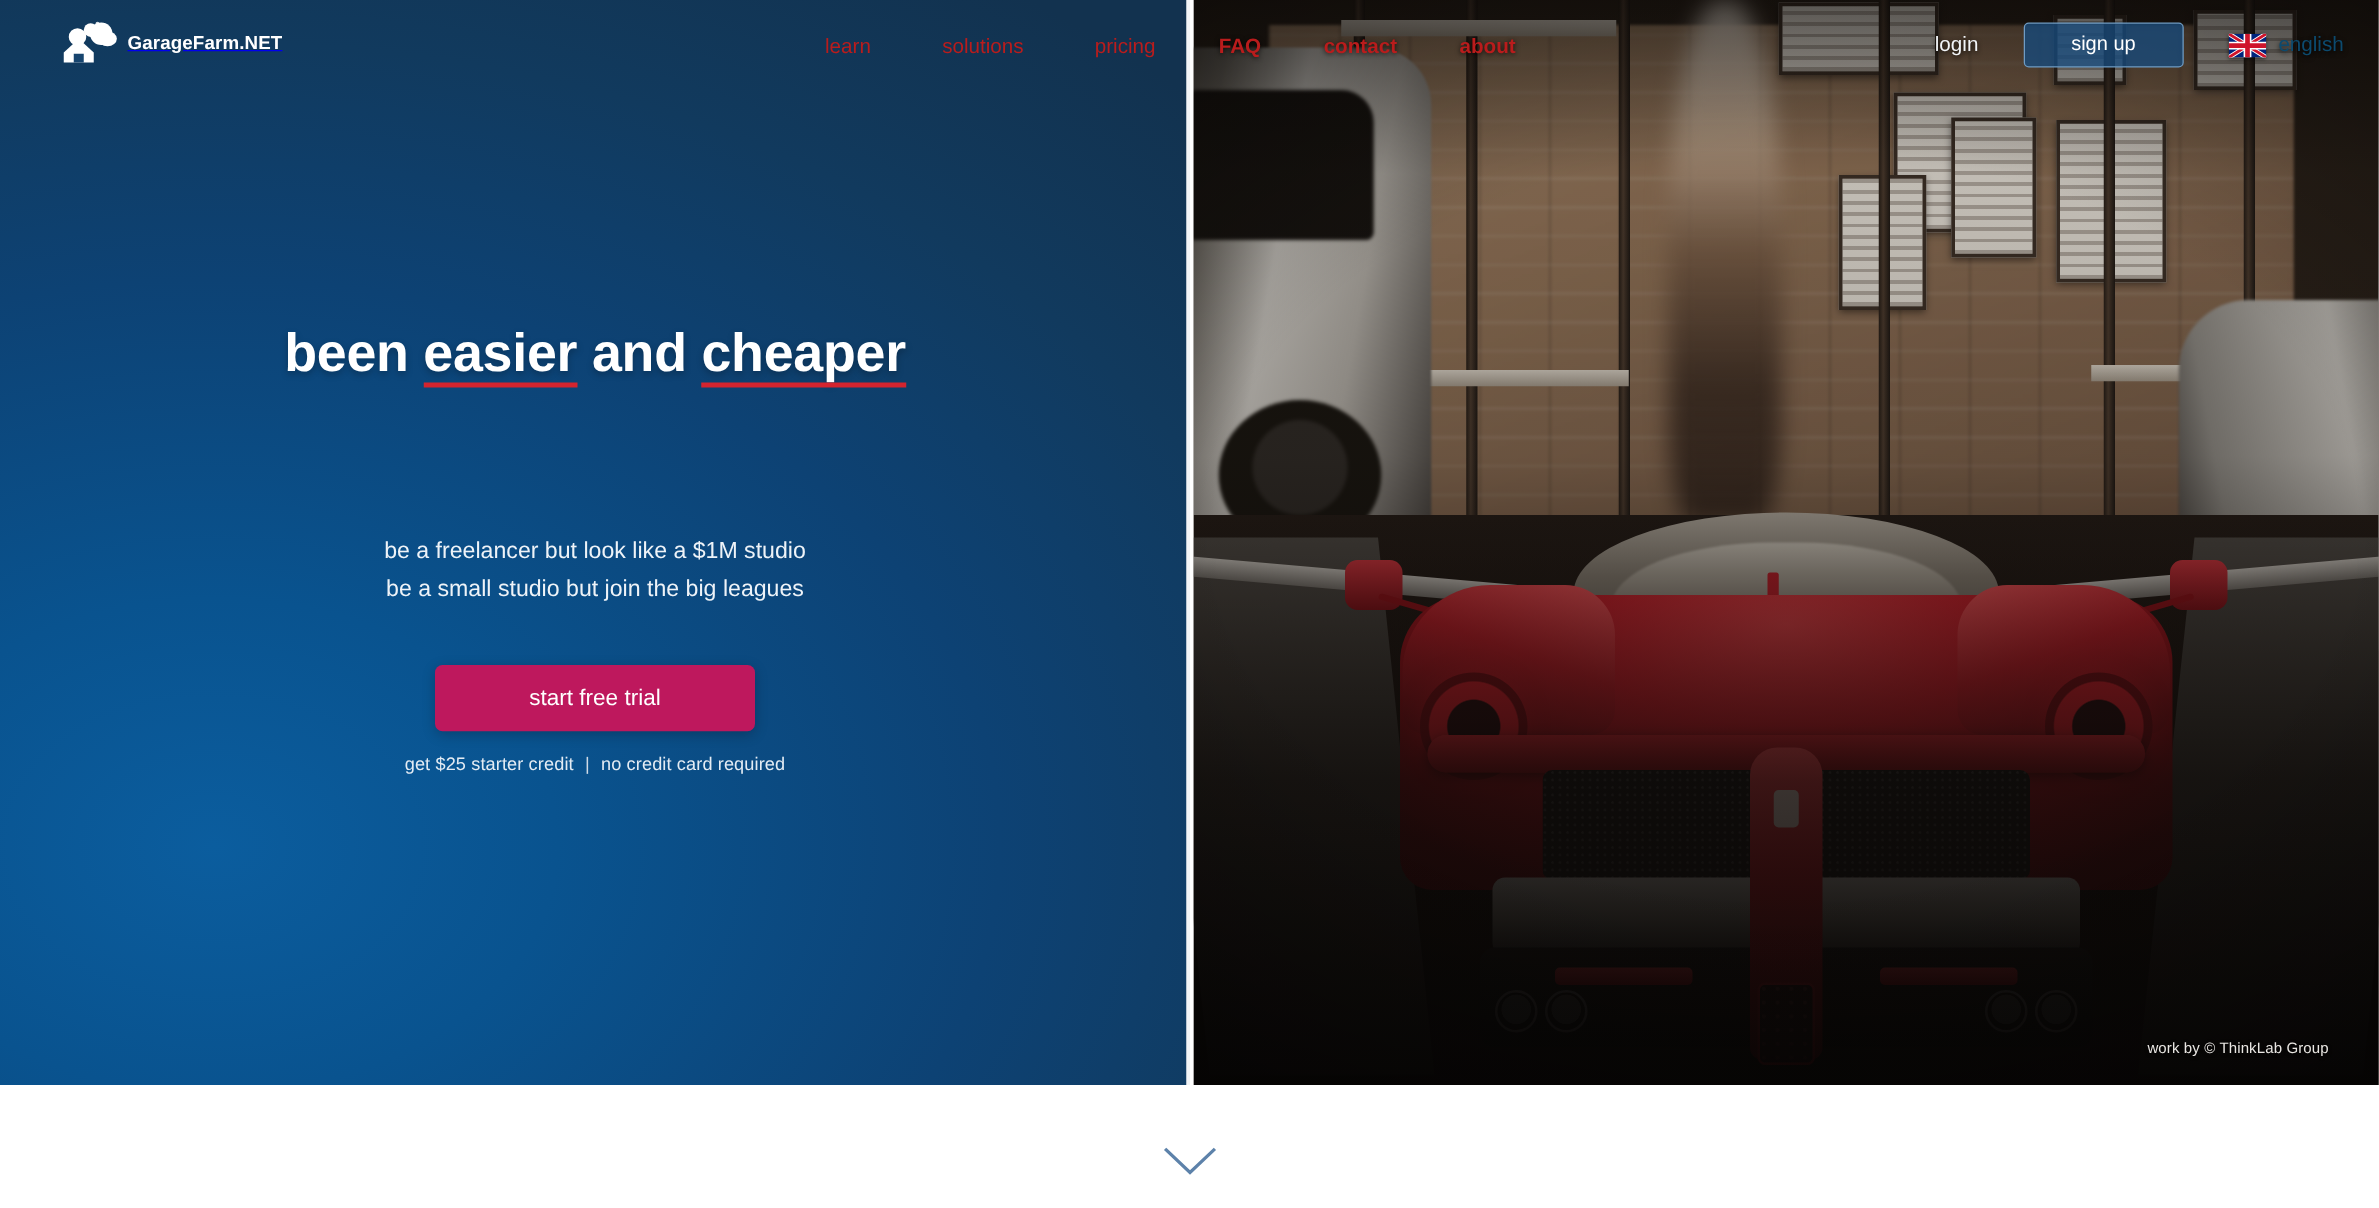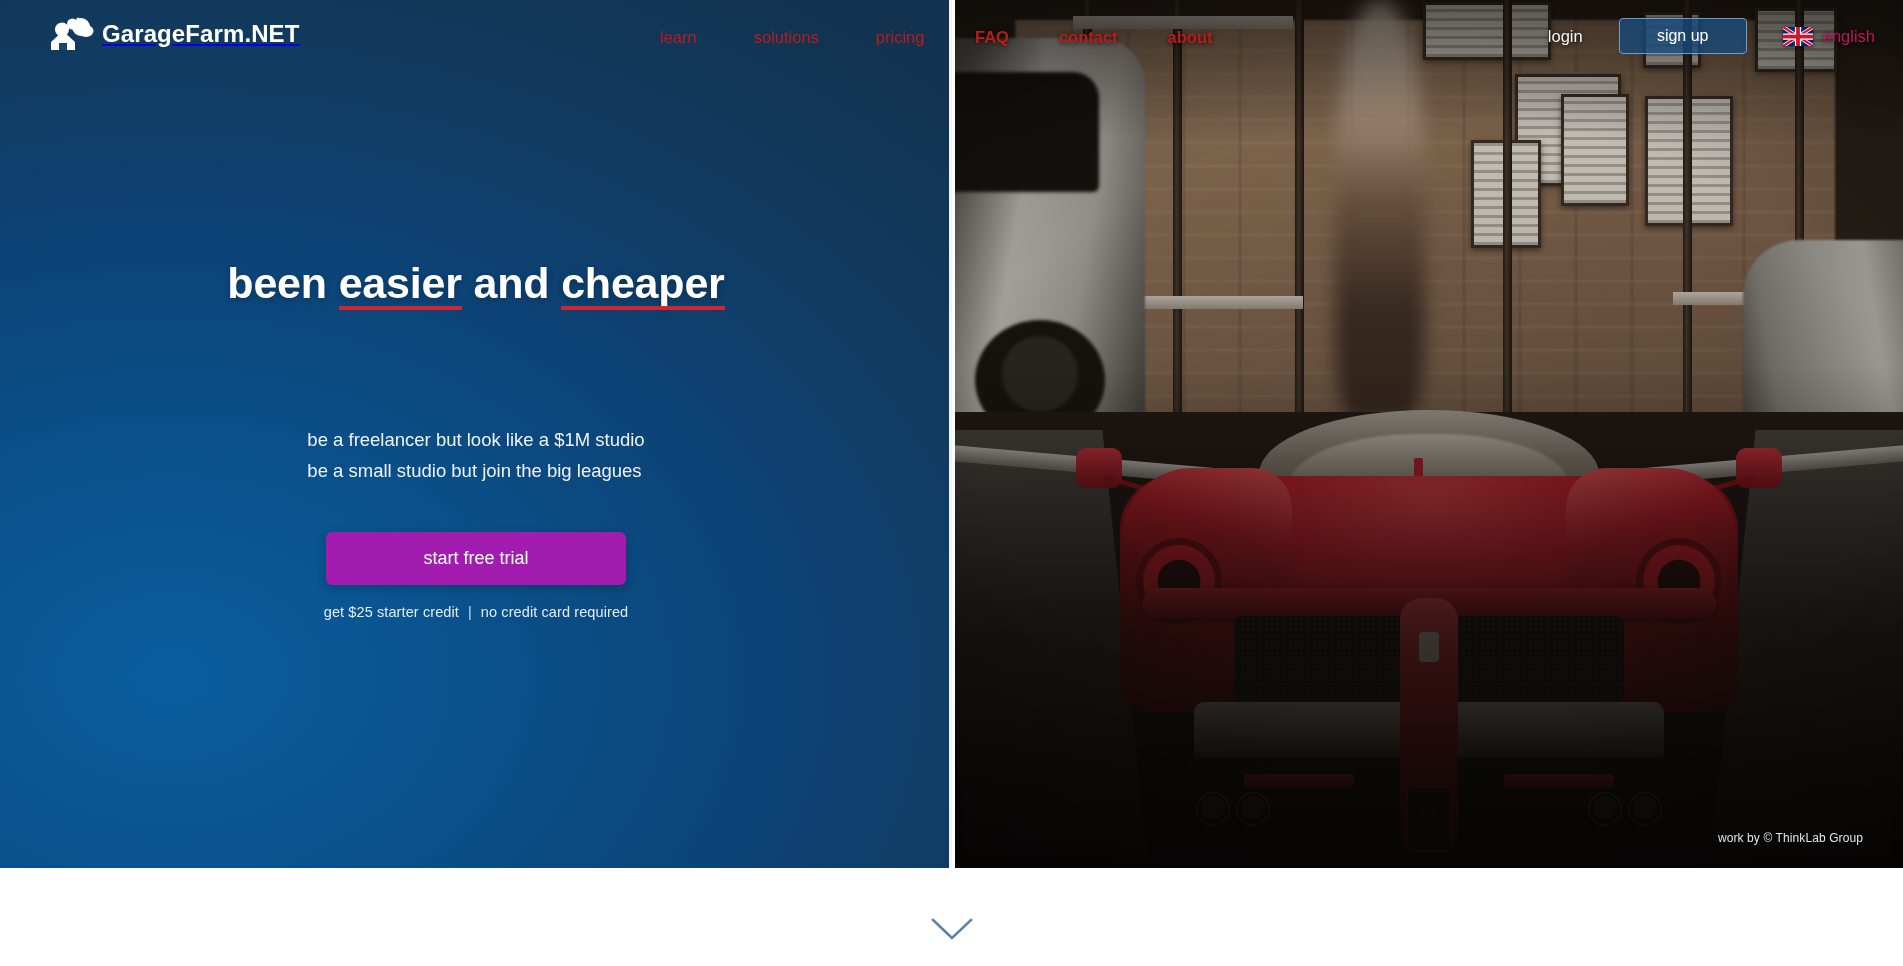--- a/index.html
+++ b/index.html
@@ -267,21 +267,21 @@
   .topbar{
     position:absolute; top:0; left:0; width:1903px; height:72px;
     z-index:20;
   }
   .brand{
     position:absolute; left:48px; top:14px;
     display:flex; align-items:center; gap:8px;
   }
   .brand-mark{ width:46px; height:40px; display:block; }
   .brand-name{
-    color:#ffffff; font-size:24px; font-weight:bold; letter-spacing:.1px;
+    color:#ffffff; font-size:15px; font-weight:bold; letter-spacing:.1px;
   }
 
   .nav-left{
     position:absolute; left:660px; top:28px;
     display:flex; gap:57px;
   }
   .nav-right{
     position:absolute; left:975px; top:28px;
     display:flex; gap:50px;font-weight:bold;
   }
@@ -303,21 +303,21 @@
     width:128px; height:36px;
     background:rgba(23,74,124,.78);
     border:1px solid #6f9cc4;
     border-radius:4px;
     color:#ffffff; font-size:16px; text-decoration:none;
   }
   .lang{
     display:flex; align-items:center; gap:10px;
   }
   .flag{ width:30px; height:19px; display:block; box-shadow:0 1px 3px rgba(0,0,0,.6); }
-  .lang-label{ color:#be185d; font-size:16.5px; text-shadow:0 1px 4px rgba(0,0,0,.8); }
+  .lang-label{ color:#0c4a6e; font-size:16.5px; text-shadow:0 1px 4px rgba(0,0,0,.8); }
 
   
   .hero-content{
     position:absolute; left:0; top:0; width:952px; height:868px;
     display:flex; flex-direction:column; align-items:center;
     padding-top:198px;
   }
   .headline{
     text-align:center;
     color:#ffffff;
@@ -331,30 +331,30 @@
     position:relative;
     display:inline-block;
   }
   .headline .u::after{
     content:"";
     position:absolute; left:0; right:0; bottom:2px;
     height:4px; background:#d4242f;
   }
   .subhead{
     margin-top:112px;
-    text-align:left;
+    text-align:center;
     color:#eef3f8;
     font-size:18.5px;
     line-height:31px;
   }
   .cta{
     margin-top:46px;
     display:flex; align-items:center; justify-content:center;
-    width:300px; height:53px;
-    background:#a21caf;
+    width:256px; height:53px;
+    background:#be185d;
     border-radius:6px;
     color:#ffffff; font-size:18px; text-decoration:none;
     box-shadow:0 3px 10px rgba(0,0,0,.22);
   }
   .cta-note{
     margin-top:19px;
     color:#e4ecf4; font-size:14.5px; letter-spacing:.1px;
   }
   .cta-note .sep{ margin:0 9px; color:#cfdae6; }
 

